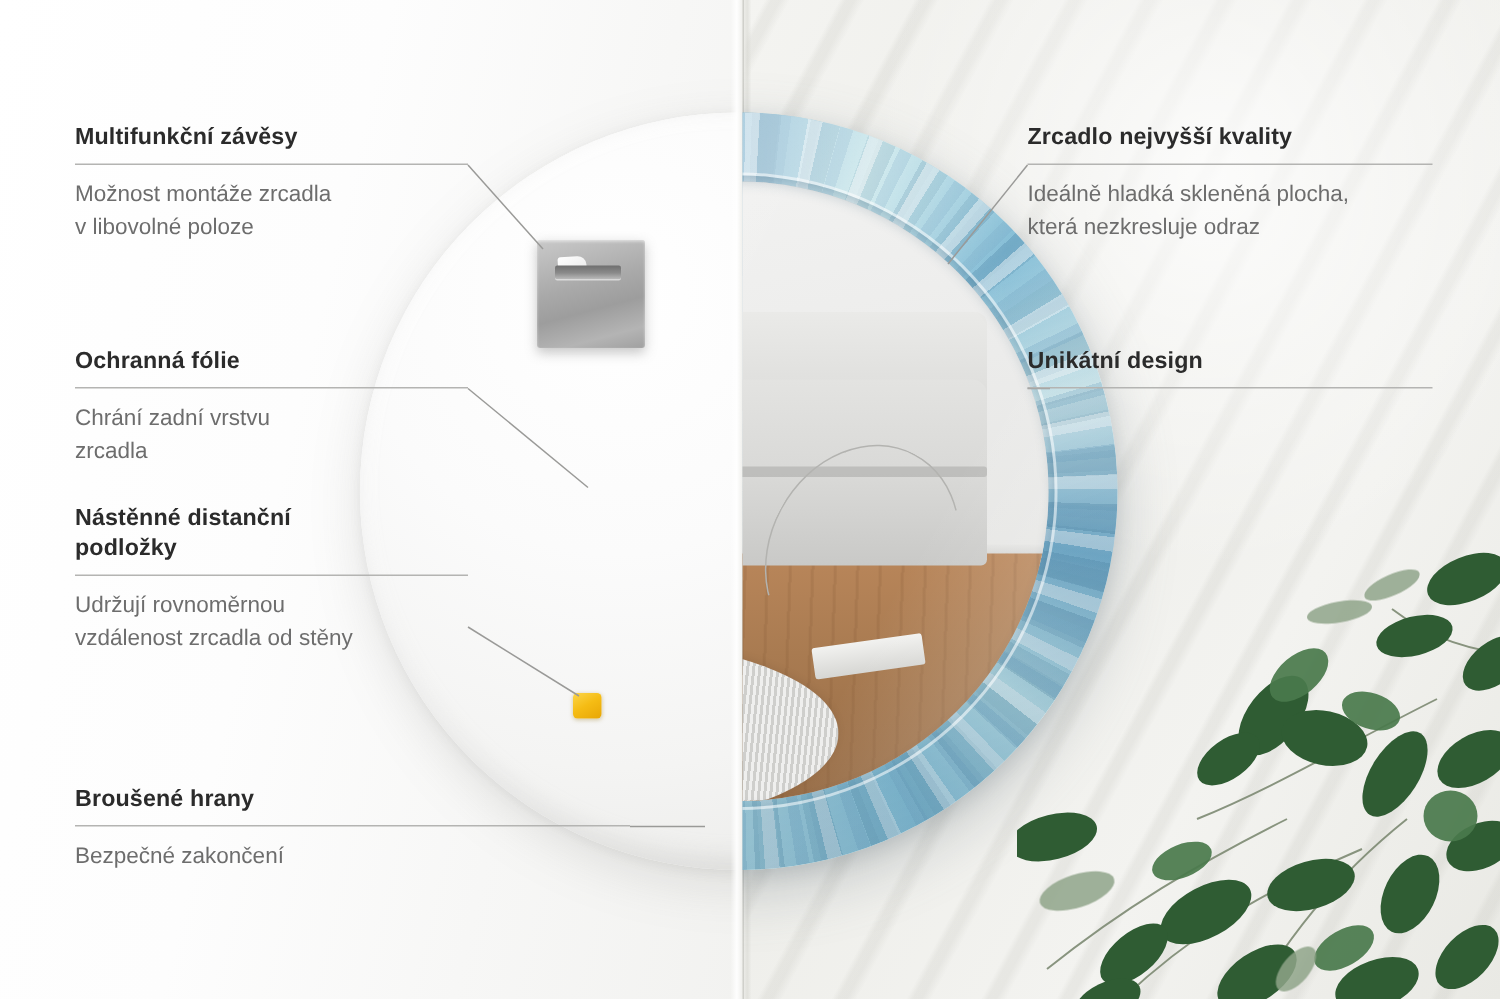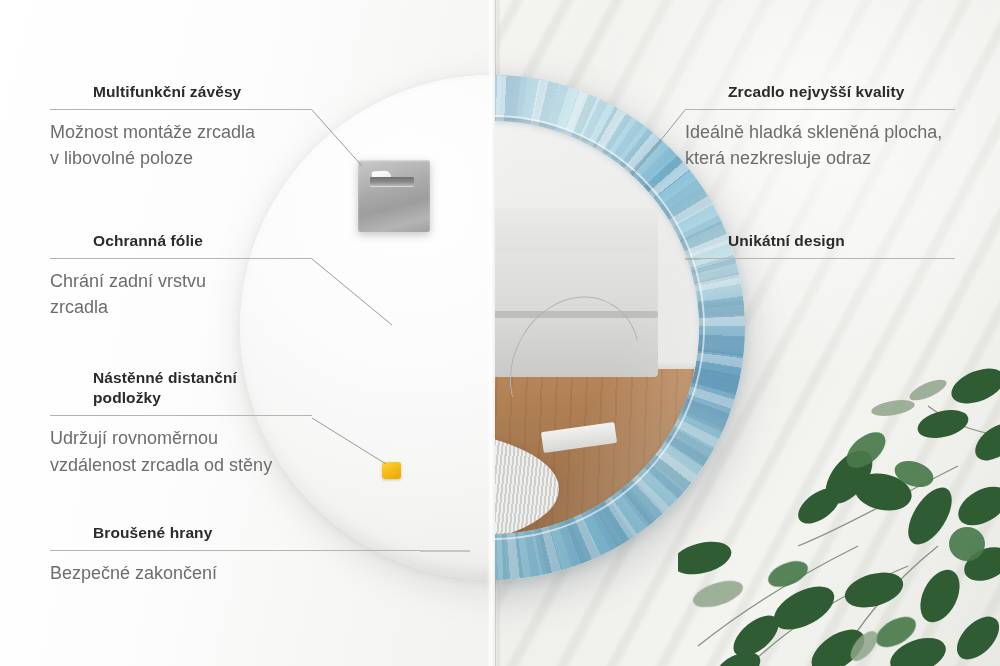--- a/index.html
+++ b/index.html
@@ -212,27 +212,27 @@
   }
 
   
   .leaves { position:absolute; right:-8px; bottom:-10px; width:330px; height:330px; }
   .leaves svg { width:100%; height:100%; display:block; }
 
   
   .callout { position:absolute; }
   .callout h3 {
     font-size:15.5px; font-weight:bold; color:#2b2b2b;
-    letter-spacing:0.1px; line-height:1.30;margin-left:43px;
+    letter-spacing:0.1px; line-height:1.30;
   }
   .callout .rule {
     height:1px; background:#b4b4b2; margin:7px 0 9px 0;
   }
   .callout p {
-    font-size:18px; color:#6d6d6d; line-height:1.46; font-weight:normal;
+    font-size:15px; color:#6d6d6d; line-height:1.46; font-weight:normal;
   }
   .callout.right { }
 
   
   .leaders { position:absolute; inset:0; width:1000px; height:666px; pointer-events:none; }
 </style>
 </head>
 <body>
 
 <div id="stage">
@@ -344,21 +344,21 @@
 v libovolné poloze</p>
   </div>
 
   <div class="callout" style="left:50px; top:231px; width:262px;">
     <h3>Ochranná fólie</h3>
     <div class="rule"></div>
     <p style="white-space: pre-line;">Chrání zadní vrstvu
 zrcadla</p>
   </div>
 
-  <div class="callout" style="left:50px; top:368px; width:262px;">
+  <div class="callout" style="left:50px; top:336px; width:262px;">
     <h3 style="white-space: pre-line;">Nástěnné distanční
 podložky</h3>
     <div class="rule"></div>
     <p style="white-space: pre-line;">Udržují rovnoměrnou
 vzdálenost zrcadla od stěny</p>
   </div>
 
   <div class="callout" style="left:50px; top:523px; width:370px;">
     <h3>Broušené hrany</h3>
     <div class="rule"></div>

